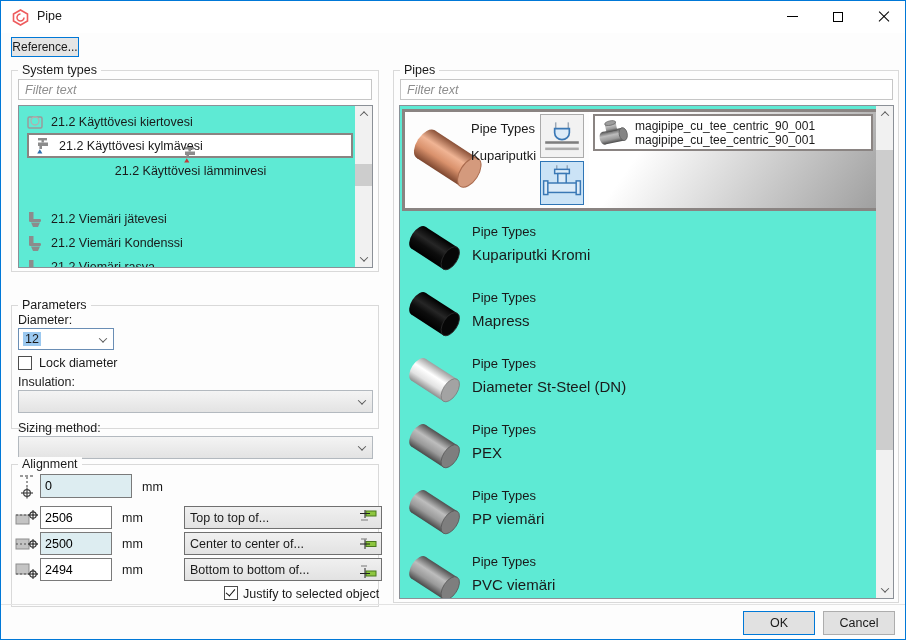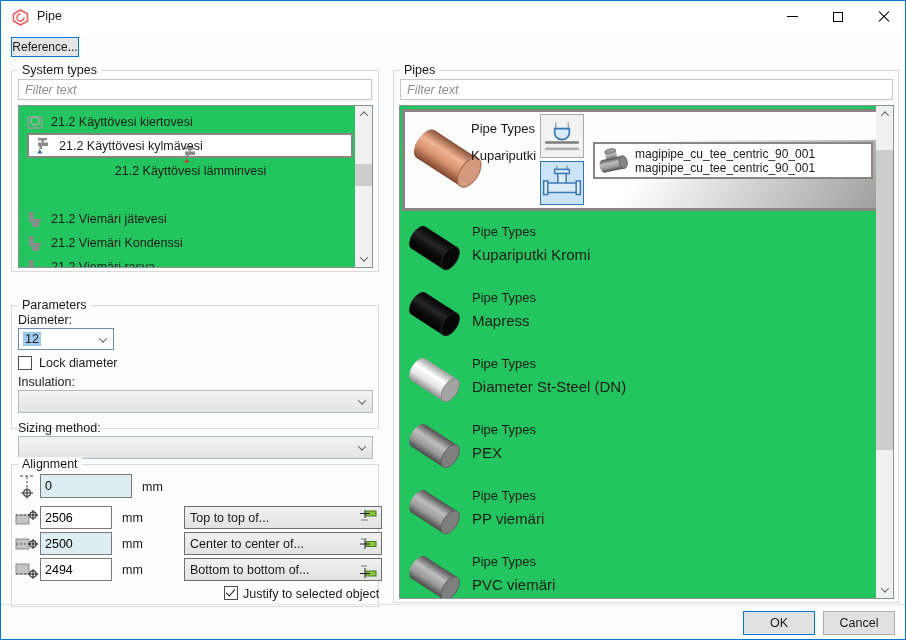--- a/index.html
+++ b/index.html
@@ -28,21 +28,21 @@
   .grp>.grp-label{position:absolute;top:-8px;left:6px;background:#fdfdfd;padding:0 4px;font-size:12.5px;}
   .grp-systypes{left:10px;top:69px;width:368px;height:202px;}
   .grp-params  {left:10px;top:304px;width:368px;height:124px;}
   .grp-align   {left:10px;top:463px;width:368px;height:143px;}
   .grp-pipes   {left:392px;top:69px;width:506px;height:533px;}
   
   .filter{position:absolute;border:1px solid #c6c6c6;background:#fff;font-size:12.5px;
     padding:0 6px;font-family:"Liberation Sans",sans-serif;}
   .filter::placeholder{color:#8e8e8e;font-style:italic;}
   
-  .listbox{position:absolute;background:#22c55e;border:1px solid #8b9097;overflow:hidden;}
+  .listbox{position:absolute;background:#5eead4;border:1px solid #8b9097;overflow:hidden;}
   
   .sbar{position:absolute;right:0;top:0;bottom:0;width:17px;background:#f1f1f1;}
   .sbtn{position:absolute;left:0;width:17px;height:16px;display:flex;align-items:center;justify-content:center;}
   .sbtn.up{top:0;} .sbtn.down{bottom:0;}
   .sthumb{position:absolute;left:0;width:17px;background:#cdcdcd;}
   .chev{display:block;width:6px;height:6px;border-right:1.4px solid #5a5a5a;border-bottom:1.4px solid #5a5a5a;}
   .chev-up{transform:rotate(-135deg) translate(-1px,-1px);}
   .chev-down{transform:rotate(45deg) translate(-1px,-1px);}
   
   .st-item{position:absolute;left:2px;right:19px;height:24px;display:flex;align-items:center;}
@@ -66,21 +66,21 @@
   .al-btn svg{position:absolute;right:4px;top:3px;}
   .al-ico{position:absolute;left:15px;width:24px;height:26px;}
   
   .pipe-sel{position:absolute;left:2px;top:3px;width:478px;height:102px;border:3px solid #8a8482;background:#fdfdfd;}
   .pipe-sel .cyl{position:absolute;left:4px;top:8px;}
   .pipe-sel .l1{position:absolute;left:66px;top:9px;font-size:13px;}
   .pipe-sel .l2{position:absolute;left:66px;top:36px;font-size:13px;}
   .conn-btn{position:absolute;left:135px;width:44px;height:44px;border:1px solid #ababab;background:#f2f2f2;}
   .conn-btn.top{top:2px;} .conn-btn.bot{top:49px;}
   .conn-btn.active{background:#cbe3f6;border:1px solid #2e75b6;}
-  .grad-panel{position:absolute;left:184px;top:0px;right:0px;bottom:0;background:linear-gradient(125deg,#ffffff 22%,#9f9f9f 100%);margin-top:28px;}
+  .grad-panel{position:absolute;left:184px;top:0px;right:0px;bottom:0;background:linear-gradient(125deg,#ffffff 22%,#9f9f9f 100%);}
   .magi-panel{position:absolute;left:4px;top:2px;width:280px;height:37px;border:2px solid #8a8482;background:#fff;}
   .magi-panel svg{position:absolute;left:3px;top:4px;}
   .magi-panel .t1{position:absolute;left:40px;top:3px;font-size:12px;white-space:nowrap;}
   .magi-panel .t2{position:absolute;left:40px;top:17px;font-size:12px;white-space:nowrap;}
   .pipe-item{position:absolute;left:2px;width:460px;height:66px;}
   .pipe-item .cyl{position:absolute;left:3px;top:4px;}
   .pipe-item .l1{position:absolute;left:70px;top:8px;font-size:13px;}
   .pipe-item .l2{position:absolute;left:70px;top:30px;font-size:15px;white-space:nowrap;}
   
   .footer-sep{position:absolute;left:0;top:603px;width:100%;height:1px;background:#e3e3e3;}

